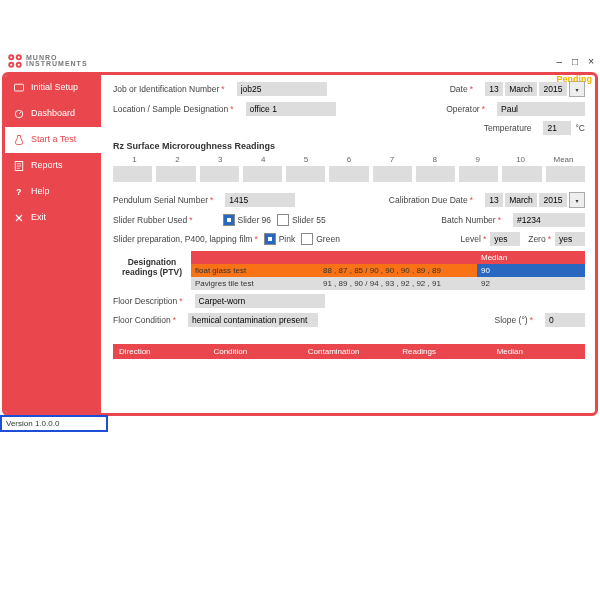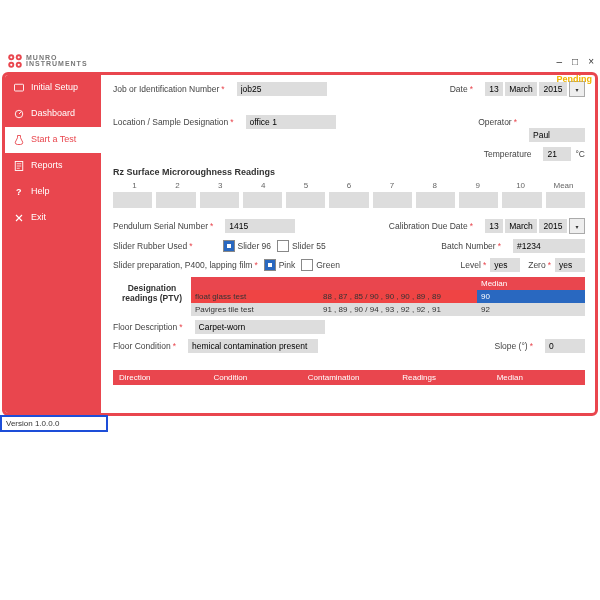--- a/index.html
+++ b/index.html
@@ -35,21 +35,21 @@
 .rz-head div{flex:1;text-align:center;font-size:8px;color:#666}
 .rz-boxes{display:flex;gap:4px;margin-bottom:10px}
 .rz-boxes div{flex:1;height:16px;background:#ddd}
 .cb{width:10px;height:10px;border:1px solid #888;display:inline-flex;align-items:center;justify-content:center;background:#fff;margin-right:3px;vertical-align:middle}
 .cb.checked{background:#2968c0}
 .cb.checked::after{content:"";width:4px;height:4px;background:#fff}
 .ver-head{background:#e9464e;color:#fff;display:flex;font-size:8px}
 .ver-head div{padding:2px 4px}
 .ver-row{display:flex;font-size:8px}
 .ver-row div{padding:2px 4px}
-.ver-row.r0{background:#ef4444}
+.ver-row.r0{background:#f97316}
 .ver-row.r1{background:#ddd}
 .ver-label{width:78px;font-weight:bold;font-size:8.5px;text-align:center;padding-top:6px}
 .ver-wrap{display:flex;align-items:flex-start}
 .ver-body{flex:1}
 .c-name{width:120px}
 .c-vals{width:150px}
 .c-med{flex:1}
 .sel{background:#2968c0;color:#fff}
 .foot-head{background:#e9464e;color:#fff;display:flex;font-size:8px;margin-top:17px}
 .foot-head div{flex:1;padding:3px 6px}
@@ -144,21 +144,21 @@
               <div class="datebtn">▾</div>
         </div>
       </div>
       <div class="row">
         <span class="lbl"><span>Location / Sample Designation</span><span class="req">*</span></span>
         <div class="gap"></div>
         <input class="inp" style="width: 90px;" value="office 1">
         <div class="spacer"></div>
         <span class="lbl"><span>Operator</span><span class="req">*</span></span>
         <div class="gap"></div>
-        <input class="inp" style="width: 56px; margin-top: 26px;" value="Paul">
+        <input class="inp" style="width: 88px;" value="Paul">
       </div>
       <div class="row">
         <div class="spacer"></div>
         <span class="lbl">Temperature</span>
         <div class="gap"></div>
         <input class="inp" style="width: 28px;" value="21">
         <span class="lbl" style="margin-left:4px">°C</span>
       </div>
 
       <div class="section-title">Rz Surface Microroughness Readings</div>

